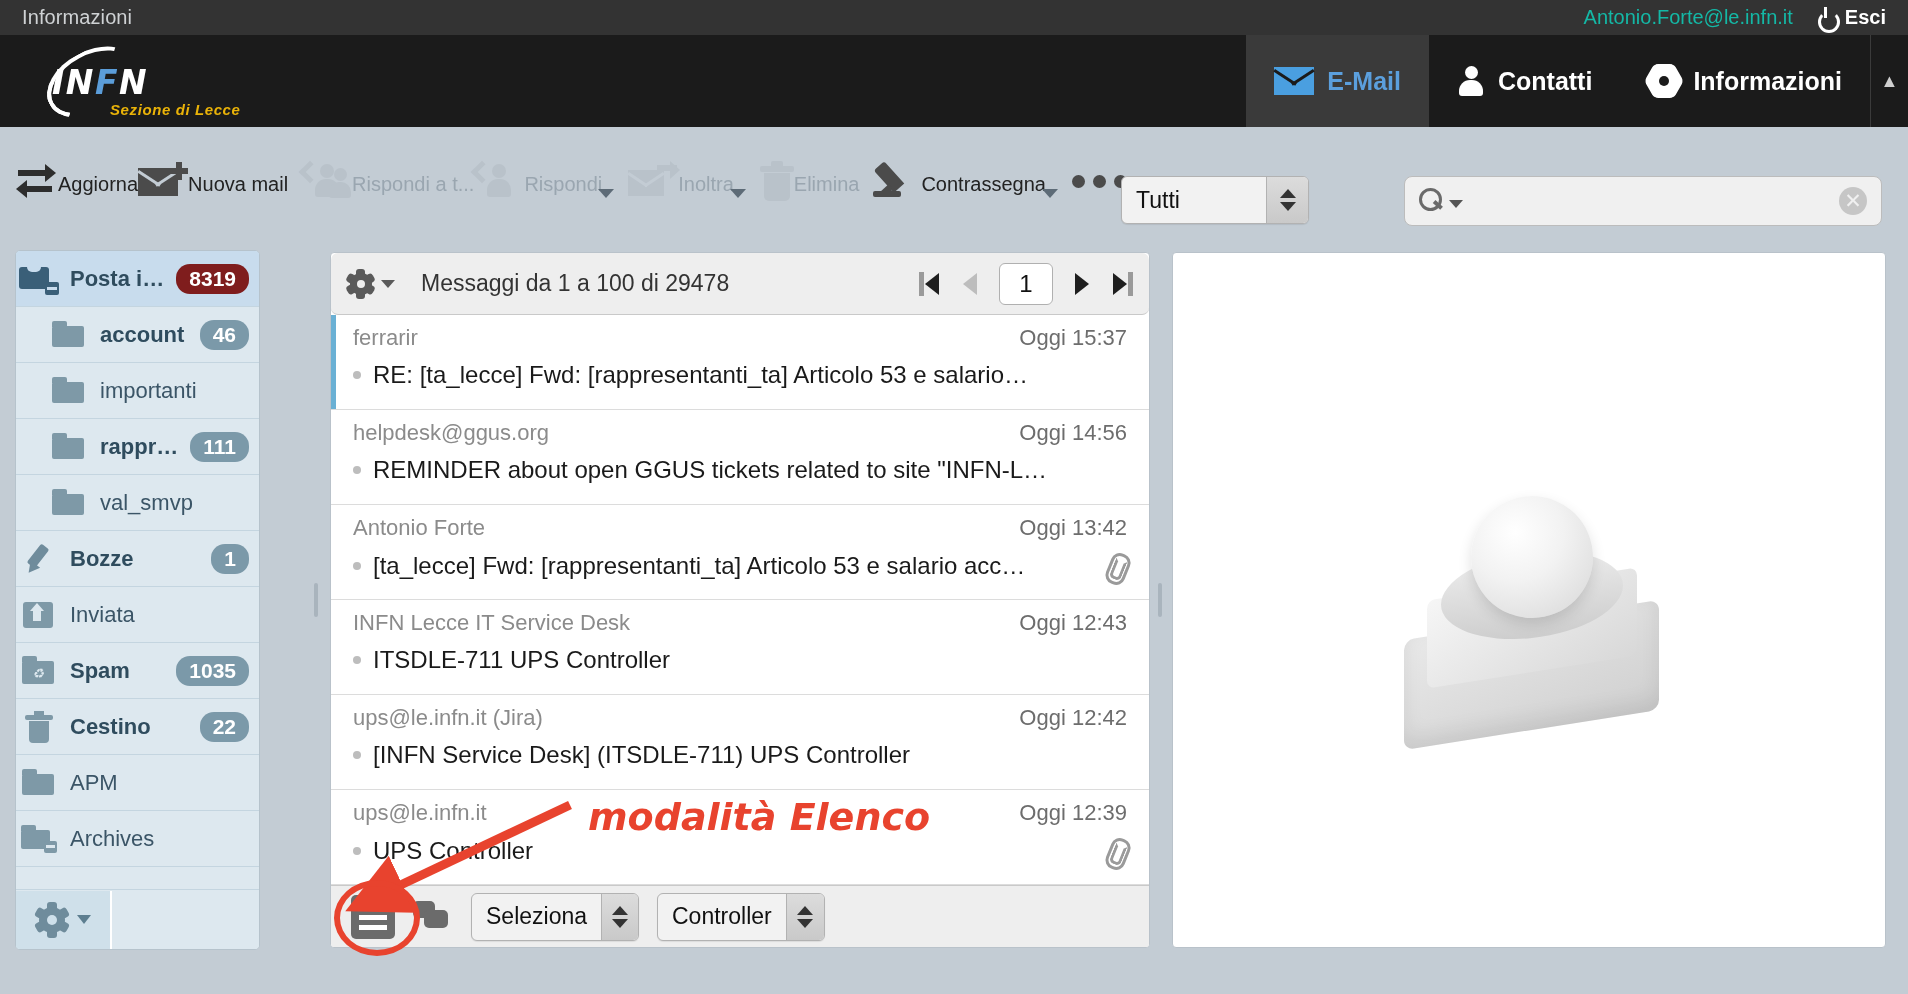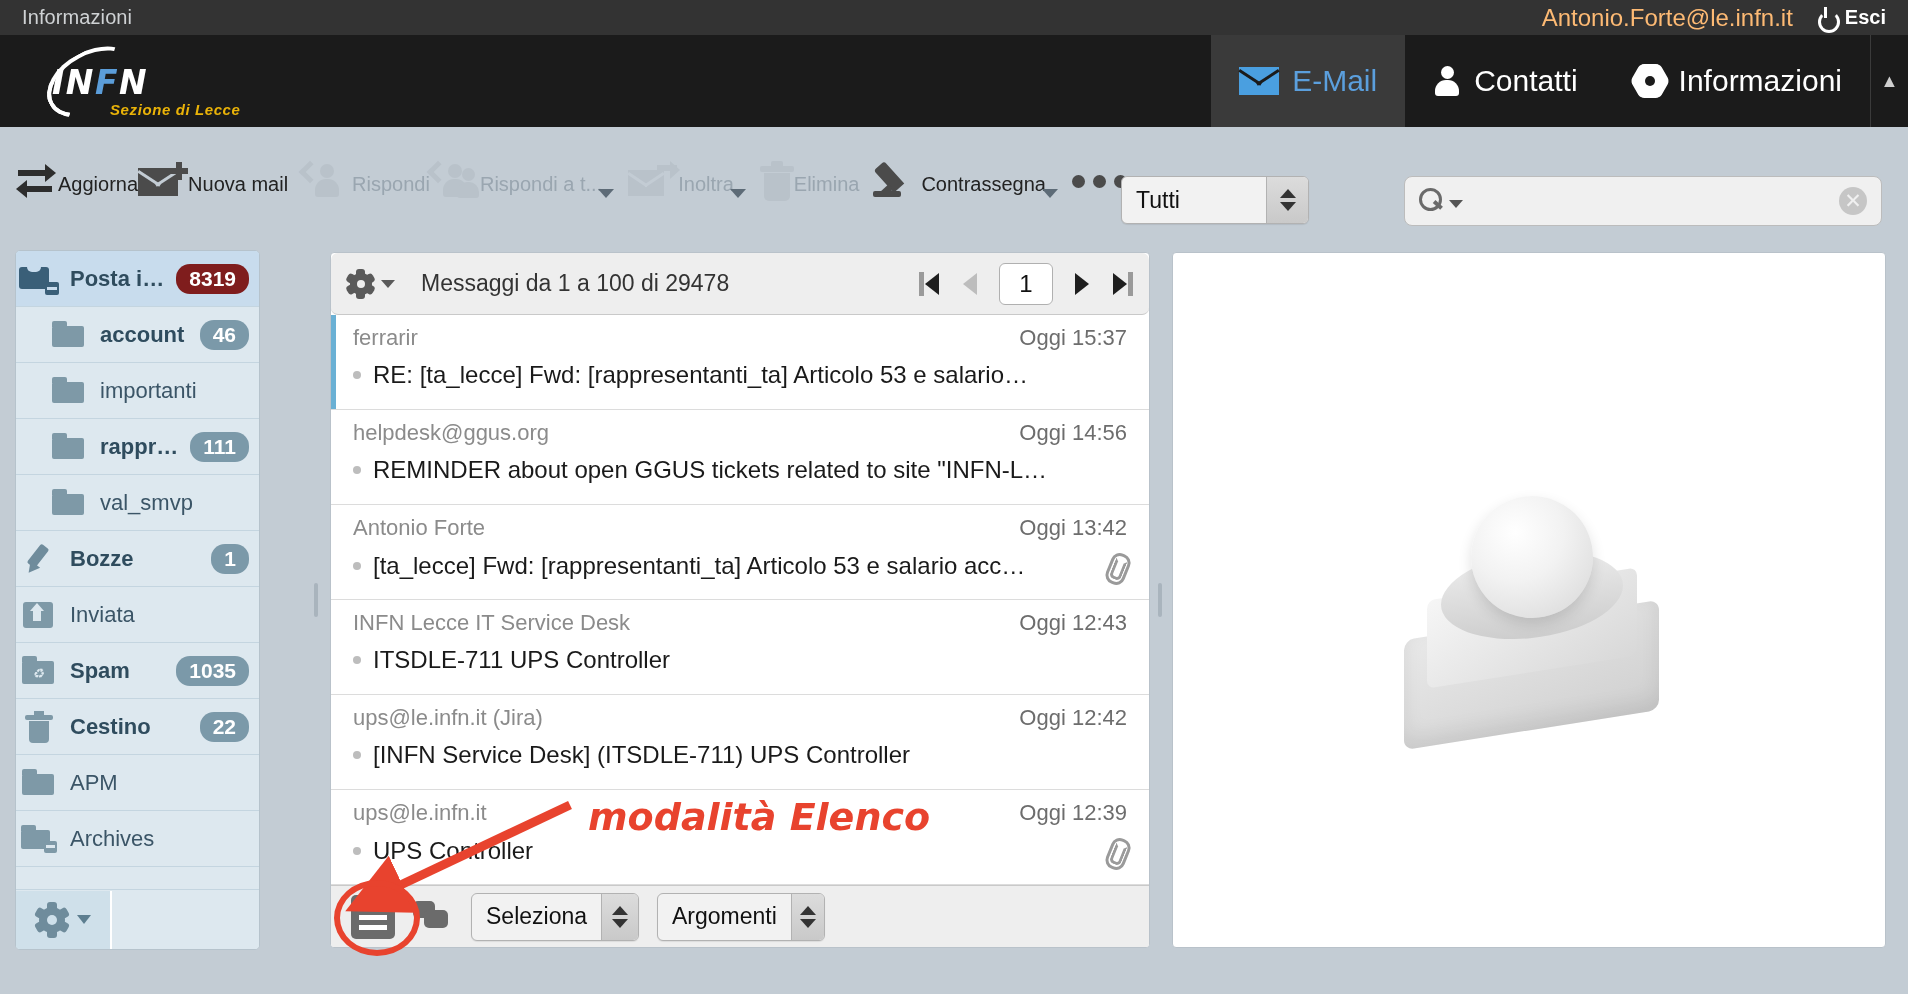--- a/index.html
+++ b/index.html
@@ -15,21 +15,21 @@
     position: absolute; left: 0; top: 0; width: 1908px; height: 35px;
     background: #333333;
     display: flex; align-items: center; justify-content: space-between;
     padding: 0 22px;
   }
   #topbar .left-links { display: flex; align-items: center; gap: 20px; }
   .topbar-link {
     color: #cfd2d4; font-size: 20px; letter-spacing: .1px;
   }
   #topbar .right-side { display: flex; align-items: center; gap: 24px; }
-  .topbar-user { color: #fdba74; font-size: 24px; }
+  .topbar-user { color: #14b8a6; font-size: 20px; }
   .logout { display: flex; align-items: center; gap: 8px; color: #ffffff; font-size: 20px; font-weight: bold; }
   .power-icon { display:inline-block; width: 20px; height: 20px; position: relative; }
   .power-icon::before {
     content:""; position:absolute; left:1px; top:3px; width:16px; height:16px;
     border: 3px solid #fff; border-radius: 50%; border-top-color: transparent;
   }
   .power-icon::after {
     content:""; position:absolute; left: 7.5px; top: -1px; width: 3px; height: 11px; background: #fff;
   }
 
@@ -69,21 +69,21 @@
     border-left-color: #ffffff;
   }
 
   #tabs {
     position: absolute; right: 0; top: 0; height: 92px;
     display: flex; align-items: stretch;
   }
   .tab {
     display: flex; align-items: center; gap: 13px;
     padding: 0 28px; height: 92px;
-    color: #ffffff; font-size: 30px;
+    color: #ffffff; font-size: 25px; font-weight: bold;
   }
   .tab.active { background: #3a3a3a; color: #5b9fdd; }
   .tab .tab-label { line-height: 1; }
   .mail-icon { width: 40px; height: 28px; position: relative; display:inline-block; }
   .mail-icon .env { position:absolute; inset:0; background:#4a9fe0; }
   .mail-icon .env::before, .mail-icon .env::after {
     content:""; position:absolute; top:2px; width: 26px; height: 2.5px; background: #1b1b1b;
   }
   .mail-icon .env::before { left: 1px; transform-origin: left top; transform: rotate(33deg); }
   .mail-icon .env::after  { right: 1px; transform-origin: right top; transform: rotate(-33deg); }
@@ -502,35 +502,35 @@
     </span>
     <span class="tb-label">Nuova mail</span>
   </div>
   <div class="tb-sep"></div>
   <div class="tb-btn disabled">
     <span class="tb-icon">
       <span class="reply-icon">
           <i class="arrow"></i>
           <i class="head"></i>
           <i class="torso"></i>
-        </span>
-    </span>
-    <span class="tb-label">Rispondi</span>
+          <i class="head2"></i>
+          <i class="torso2"></i>
+        </span>
+    </span>
+    <span class="tb-label">Rispondi a t...</span>
   </div>
   <div class="tb-btn disabled">
     <span class="tb-icon">
       <span class="reply-icon">
           <i class="arrow"></i>
           <i class="head"></i>
           <i class="torso"></i>
-          <i class="head2"></i>
-          <i class="torso2"></i>
-        </span>
-    </span>
-    <span class="tb-label">Rispondi a t...</span>
+        </span>
+    </span>
+    <span class="tb-label">Rispondi</span>
   </div>
   <div class="tb-caret"></div>
   <div class="tb-sep"></div>
   <div class="tb-btn disabled">
     <span class="tb-icon">
       <span class="fwd-icon">
           <i class="body"></i>
           <i class="arr"></i>
           <i class="arrh"></i>
         </span>
@@ -848,21 +848,21 @@
         <i class="b2"></i>
       </div>
     <div class="mac-select" id="select-dd">
       <span class="val">Seleziona</span>
       <span class="stepper">
           <i class="up"></i>
           <i class="dn"></i>
         </span>
     </div>
     <div class="mac-select" id="args-dd">
-      <span class="val">Argomenti</span>
+      <span class="val">Controller</span>
       <span class="stepper">
           <i class="up"></i>
           <i class="dn"></i>
         </span>
     </div>
   </div>
 </div>
 
 <div id="preview">
   <div id="preview-art">

